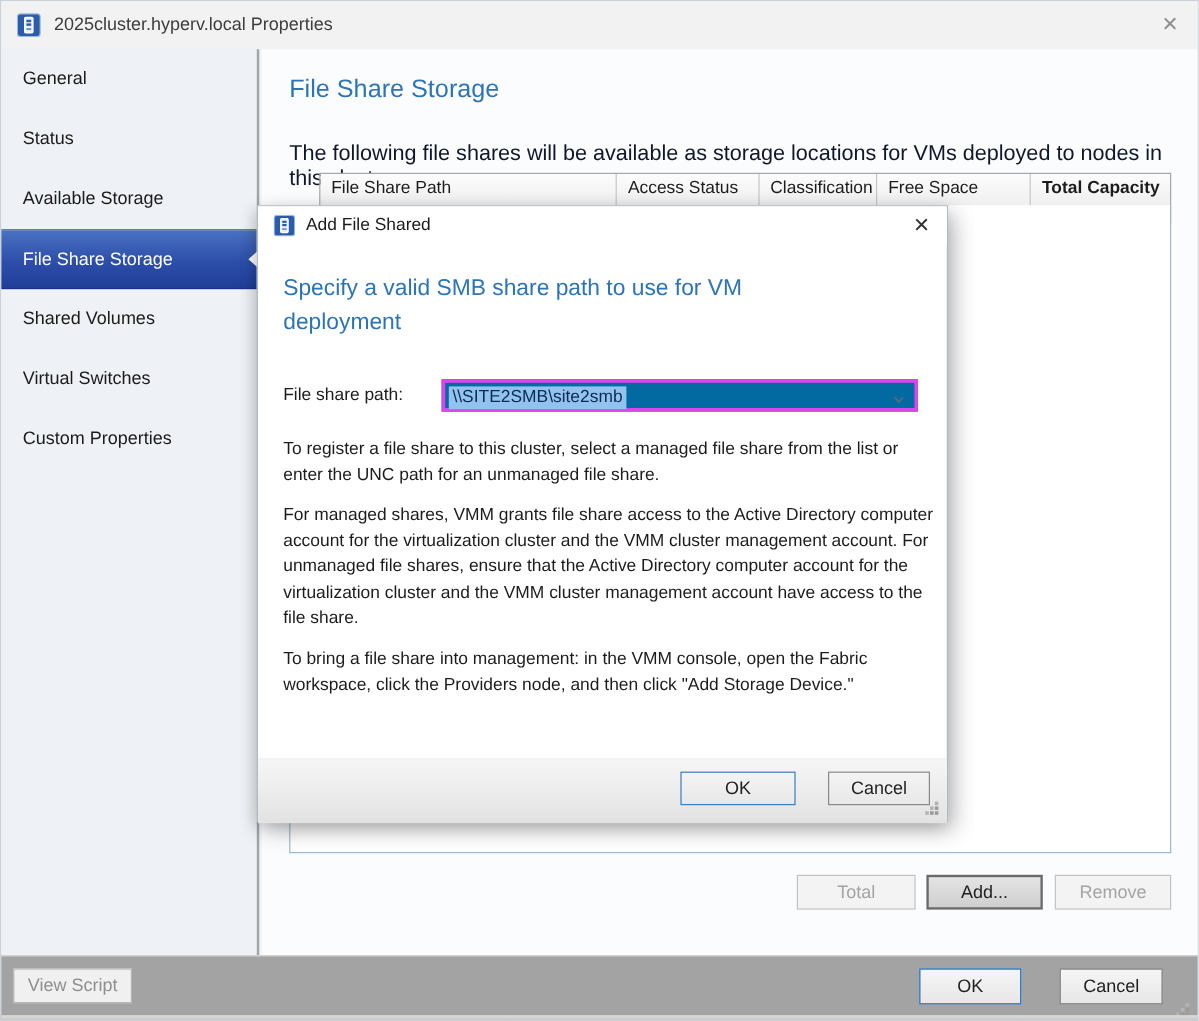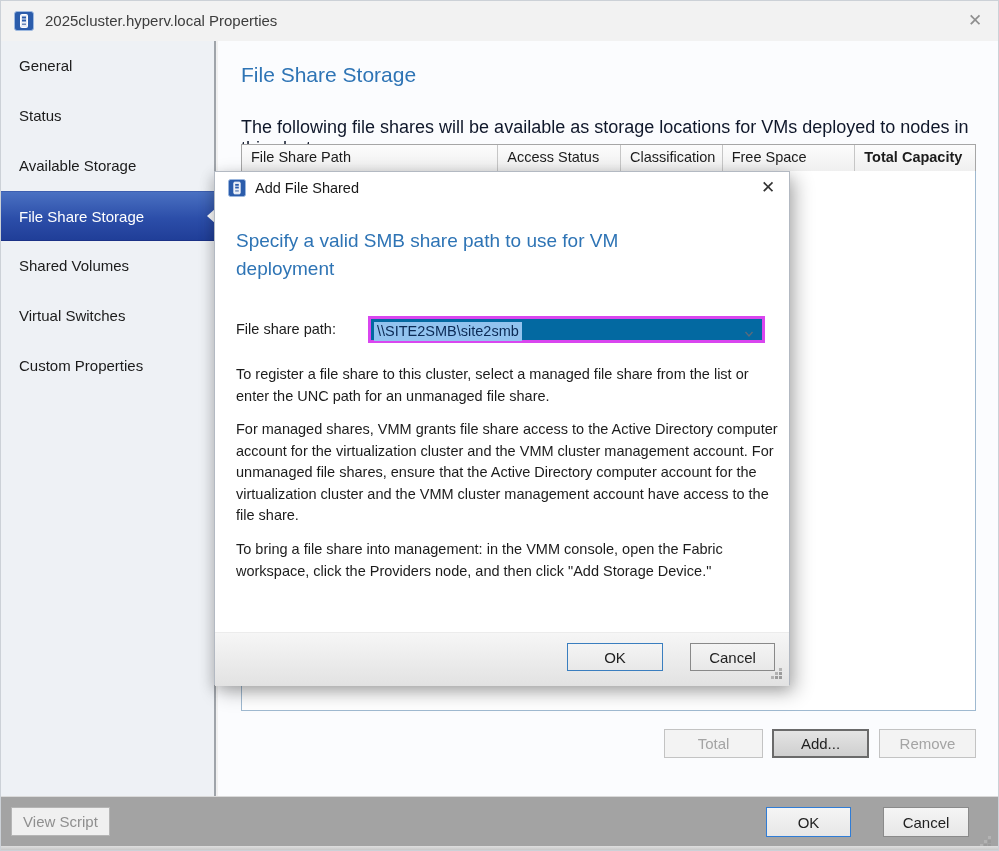--- a/index.html
+++ b/index.html
@@ -29,21 +29,21 @@
     content:""; position:absolute; right:-2px; top:50%; margin-top:-8px;
     border-top:8px solid transparent; border-bottom:8px solid transparent; border-right:9px solid #ffffff;
   }
 
   
   .content { position:absolute; left:217px; top:40px; width:782px; height:755px; background:#fbfcfe; }
   .page-title { position:absolute; left:23px; top:22px; font-size:21px; color:#2e74b5; }
   .page-desc { position:absolute; left:23px; top:76px; font-size:18px; color:#0f172a; }
 
   .fs-table { position:absolute; left:23px; top:103px; width:735px; height:567px; }
-  .thead { display:flex; height:43px; background:linear-gradient(180deg,#fcfcfc,#e8e8e8); border:1px solid #a6a6a6; }
+  .thead { display:flex; height:43px; background:linear-gradient(180deg,#fcfcfc,#e8e8e8); border:1px solid #a6a6a6;margin-left:25px; }
   .th { line-height:25px; font-size:14.5px; color:#1c1c1c; padding-left:9px; border-right:1px solid #c6c6c6; overflow:hidden; white-space:nowrap; }
   .th:last-child { border-right:none;font-weight:bold; }
   .tbody { position:absolute; left:0; top:27px; right:0; bottom:0; background:#ffffff; border:1px solid #9fb9d0; border-top:none; }
 
   button { font-family:"Liberation Sans", sans-serif; cursor:default; }
   .btn {
     position:absolute; height:29px; font-size:15px; color:#1f1f1f;
     background:linear-gradient(180deg,#f5f5f5,#e7e7e7); border:1px solid #8a8a8a;
   }
   .btn.disabled { color:#a4a4a4; border:1px solid #c3c3c3; background:#f3f3f3; }

